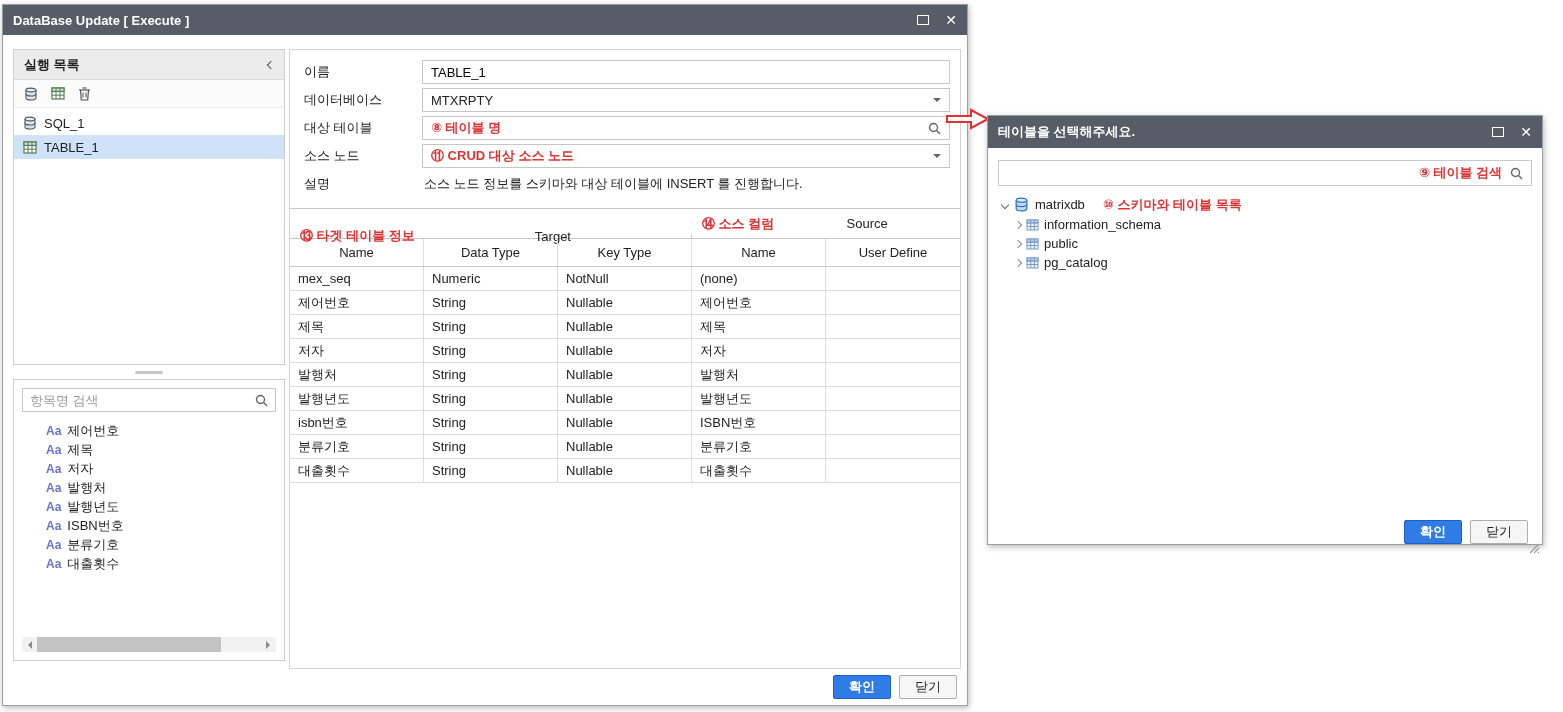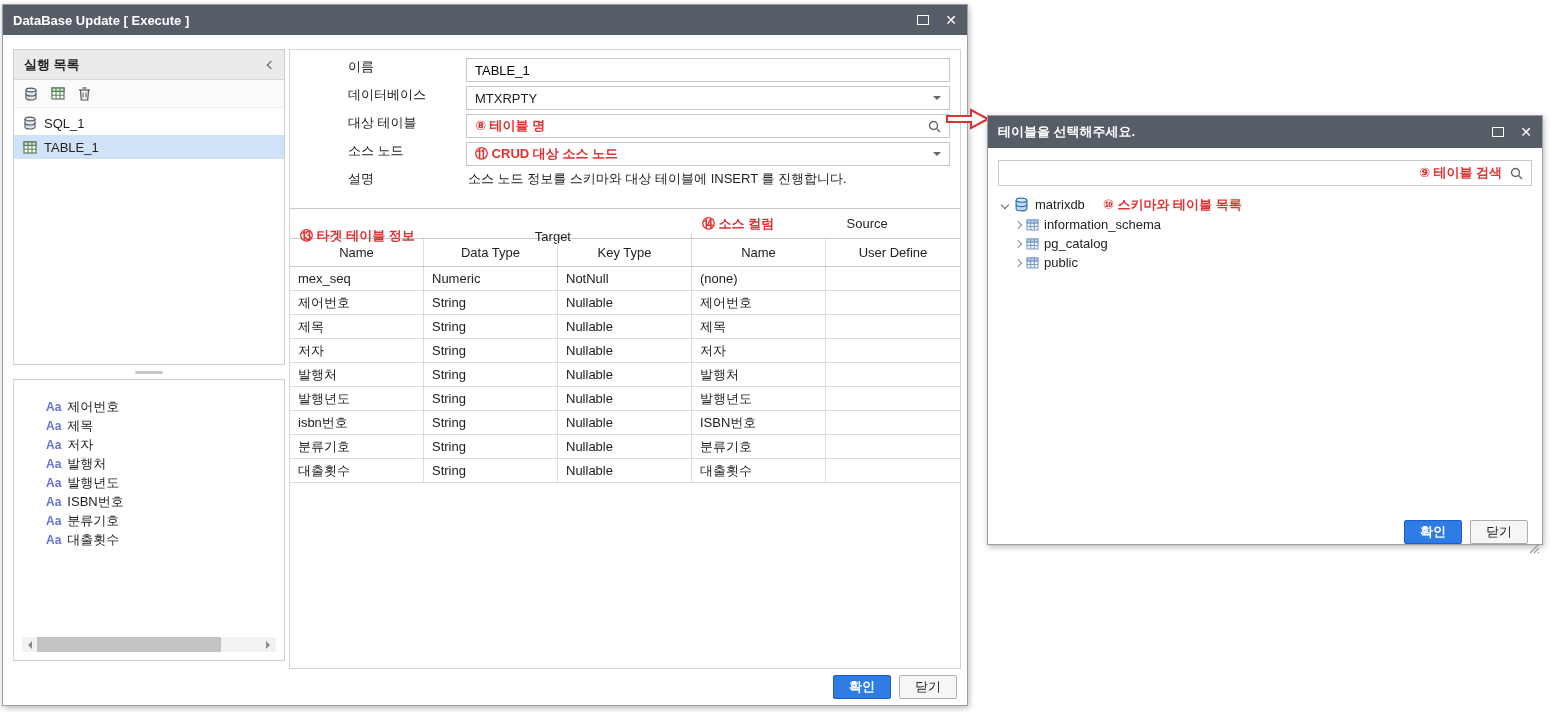--- a/index.html
+++ b/index.html
@@ -56,21 +56,21 @@
   .hscroll { position:absolute; left:8px; right:8px; bottom:8px; height:15px; background:#f2f2f2; display:flex; align-items:center; }
   .hs-arrow { width:15px; height:15px; display:flex; align-items:center; justify-content:center; cursor:pointer; flex:0 0 auto; }
   .tri-l { width:0; height:0; border:4px solid transparent; border-right-color:#8a8a8a; margin-left:-3px; }
   .tri-r { width:0; height:0; border:4px solid transparent; border-left-color:#8a8a8a; margin-right:-3px; }
   .hs-track { flex:1; height:15px; position:relative; }
   .hs-thumb { position:absolute; left:0; top:0; height:15px; width:82%; background:#c3c3c3; cursor:grab; }
 
   
   .form-panel { position:absolute; left:286px; top:14px; width:672px; height:620px; border:1px solid #d4d4d4; background:#fff; }
   .form-rows { padding:8px 10px 0; }
-  .form-row { display:flex; height:28px;margin-left:44px; }
+  .form-row { display:flex; align-items:center; height:28px; }
   .flabel { width:122px; padding-left:4px; flex:0 0 auto; }
   .fctrl { flex:1; height:24px; border:1px solid #c6c6c6; display:flex; align-items:center; padding:0 8px; gap:6px; background:#fff; cursor:text; }
   .fctrl input { flex:1; border:0; outline:0; font:inherit; min-width:0; background:transparent; }
   .dd-arrow { margin-left:auto; width:0; height:0; border:4px solid transparent; border-top-color:#666; margin-top:4px; flex:0 0 auto; }
   .mag { margin-left:auto; display:flex; cursor:pointer; flex:0 0 auto; }
   .red-text { color:var(--accent-red,#e03232); font-weight:bold; }
   .desc-text { padding-left:2px; }
 
   .map-table { margin-top:10px; border-top:1px solid #c9c9c9; }
   .group-row { display:flex; height:30px; border-bottom:1px solid #c9c9c9; }
@@ -170,20 +170,29 @@
             <span>TABLE_1</span>
           </div>
         </div>
       </div>
 
       <div class="splitter">
           <span class="grip"></span>
         </div>
 
       <div class="panel tree-panel">
+        <div class="searchbox">
+          <input type="text" placeholder="항목명 검색" style="">
+          <span class="mag">
+            <svg width="13" height="13" viewBox="0 0 13 13">
+                <circle cx="5.5" cy="5.5" r="4" fill="none" stroke="#666" stroke-width="1.4"></circle>
+                <line x1="8.6" y1="8.6" x2="12" y2="12" stroke="#666" stroke-width="1.4"></line>
+              </svg>
+          </span>
+        </div>
         <div class="tree">
           <div class="tree-children">
 
               <div class="tree-item">
                 <span class="aa-icon">Aa</span>
                 <span>제어번호</span>
               </div>
 
               <div class="tree-item">
                 <span class="aa-icon">Aa</span>
@@ -425,31 +434,31 @@
             <span>information_schema</span>
           </div>
 
           <div class="rw-item">
             <span class="chev rightc"></span>
             <svg width="13" height="12" viewBox="0 0 13 12">
               <rect x="1" y="1" width="11" height="10" fill="#eef3fa" stroke="#7b9cc6" stroke-width="1"></rect>
               <rect x="1" y="1" width="11" height="3" fill="#bcd2ec" stroke="#7b9cc6" stroke-width="1"></rect>
               <path d="M1 4h11M1 7.5h11M4.7 1v10M8.4 1v10" stroke="#7b9cc6" stroke-width="1"></path>
             </svg>
-            <span>pg_catalog</span>
+            <span>public</span>
           </div>
 
           <div class="rw-item">
             <span class="chev rightc"></span>
             <svg width="13" height="12" viewBox="0 0 13 12">
               <rect x="1" y="1" width="11" height="10" fill="#eef3fa" stroke="#7b9cc6" stroke-width="1"></rect>
               <rect x="1" y="1" width="11" height="3" fill="#bcd2ec" stroke="#7b9cc6" stroke-width="1"></rect>
               <path d="M1 4h11M1 7.5h11M4.7 1v10M8.4 1v10" stroke="#7b9cc6" stroke-width="1"></path>
             </svg>
-            <span>public</span>
+            <span>pg_catalog</span>
           </div>
         </div>
     </div>
     <div class="rw-footer">
       <button class="btn primary">확인</button>
       <button class="btn">닫기</button>
     </div>
     <span class="resize-grip">
       <svg width="11" height="11" viewBox="0 0 11 11">
           <path d="M10 1L1 10M10 5L5 10M10 9l-1 1" stroke="#9a9a9a" stroke-width="1.2" fill="none"></path>

